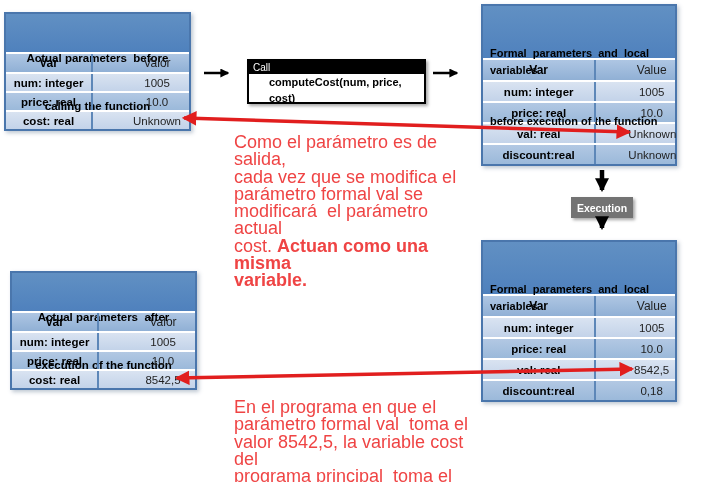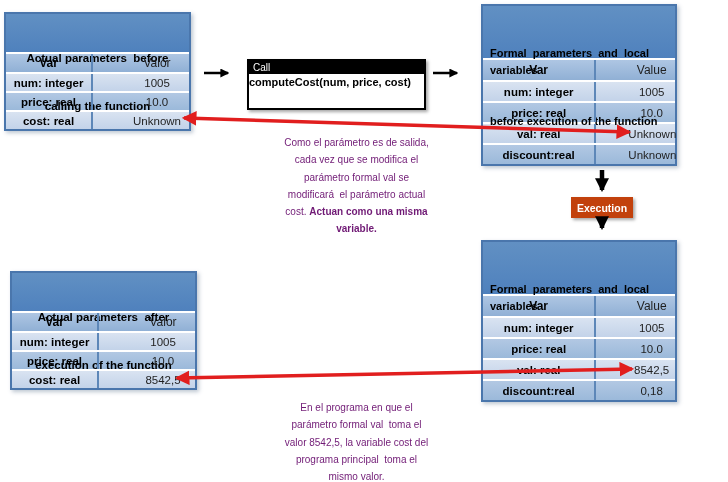--- a/index.html
+++ b/index.html
@@ -39,28 +39,28 @@
   .phead .c2{font-weight:normal;font-size:12px;}
   .phead .c1{font-size:12px;}
   .r-light{background:linear-gradient(#d9e3f1,#c3d3e9);}
   .r-mid{background:linear-gradient(#b2c8e3,#9bb9da);}
   
   .callbox{
     position:absolute;left:247px;top:59px;width:179px;border:2px solid #000;
     background:#fff;box-sizing:border-box;box-shadow:2px 2px 3px rgba(0,0,0,0.35);
   }
   .cb-title{background:#000;color:#fff;font-size:10px;font-weight:normal;height:13px;line-height:13px;padding:0 4px;}
-  .cb-body{background:#fff;color:#000;font-size:11px;font-weight:bold;height:34px;line-height:16px;padding:0 0;white-space:pre-wrap;}
+  .cb-body{background:#fff;color:#000;font-size:11px;font-weight:bold;height:28px;line-height:16px;padding:0 20px;white-space:pre-wrap;}
   .execbox{
-    position:absolute;left:571px;top:197px;width:62px;height:21px;background:#c2410c;color:#fff;
+    position:absolute;left:571px;top:197px;width:62px;height:21px;background:#737373;color:#fff;
     font-size:10.5px;font-weight:bold;display:flex;align-items:center;justify-content:center;
     box-shadow:2px 2px 3px rgba(0,0,0,0.35);
   }
   
-  .note{position:absolute;font-size:10px;line-height:17.3px;color:#701a75;width:245px;text-align:center;}
+  .note{position:absolute;font-size:18px;line-height:17.3px;color:#ef4444;width:245px;}
   .nline{white-space:pre-wrap;}
   .it{}
   .bd{font-weight:bold;}
   
   .overlay{position:absolute;left:0;top:0;z-index:10;pointer-events:none;}
 </style>
 </head>
 <body>
 
 <div class="ptable lt" style="left:4px;top:12px;">

